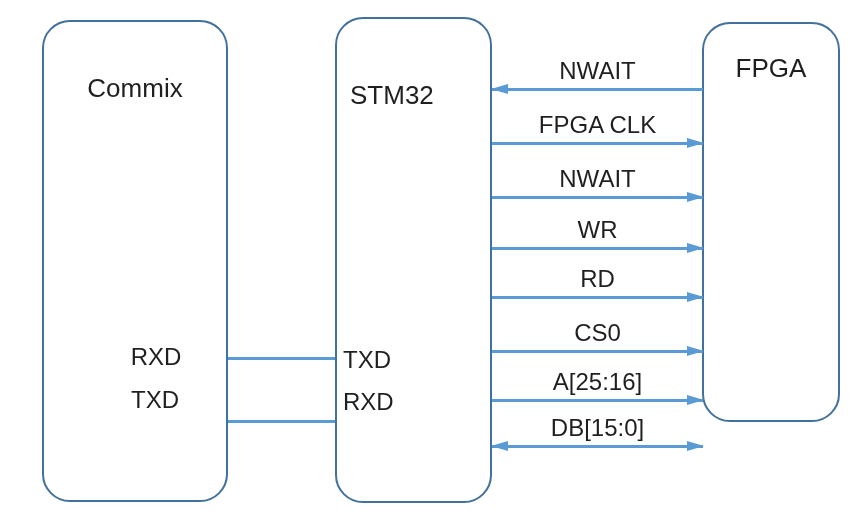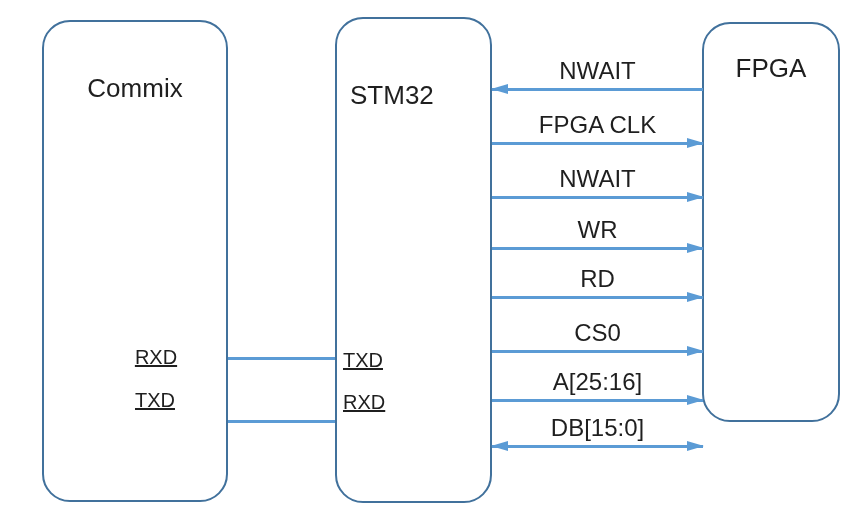--- a/index.html
+++ b/index.html
@@ -18,21 +18,21 @@
     border-radius:28px;box-sizing:border-box;
   }
   #box-commix{left:42px;top:20px;width:186px;height:482px;}
   #box-stm32{left:335px;top:17px;width:157px;height:486px;}
   #box-fpga{left:702px;top:22px;width:138px;height:400px;}
   .title{
     position:absolute;font-size:26px;line-height:30px;white-space:nowrap;
   }
   .title-center{left:0;right:0;text-align:center;}
   .port{
-    position:absolute;font-size:20px;line-height:28px;white-space:nowrap;text-decoration:underline;
+    position:absolute;font-size:24px;line-height:28px;white-space:nowrap;
   }
   .uart-line{
     position:absolute;left:228px;width:107px;height:3px;
     background:var(--arrow-blue);
   }
   .signal{
     position:absolute;left:492px;width:211px;height:0;
   }
   .signal-label{
     position:absolute;left:0;right:0;top:-31px;text-align:center;

